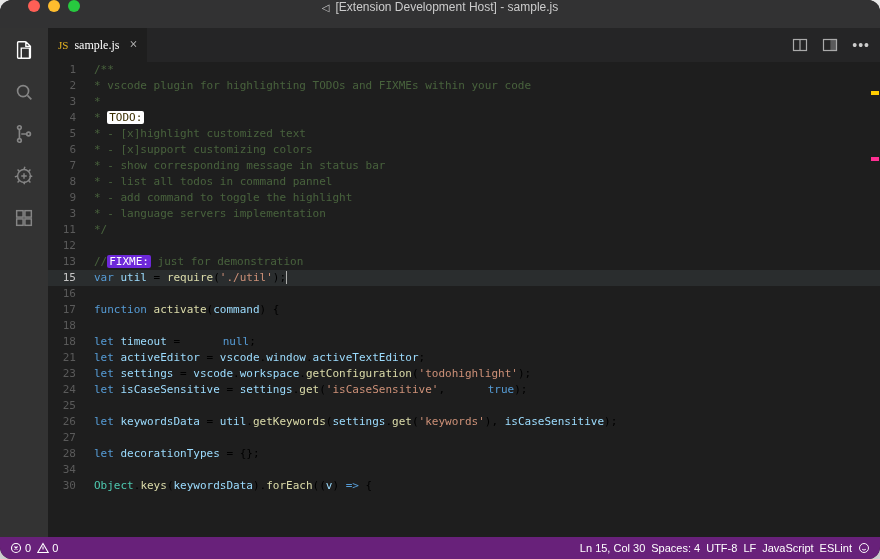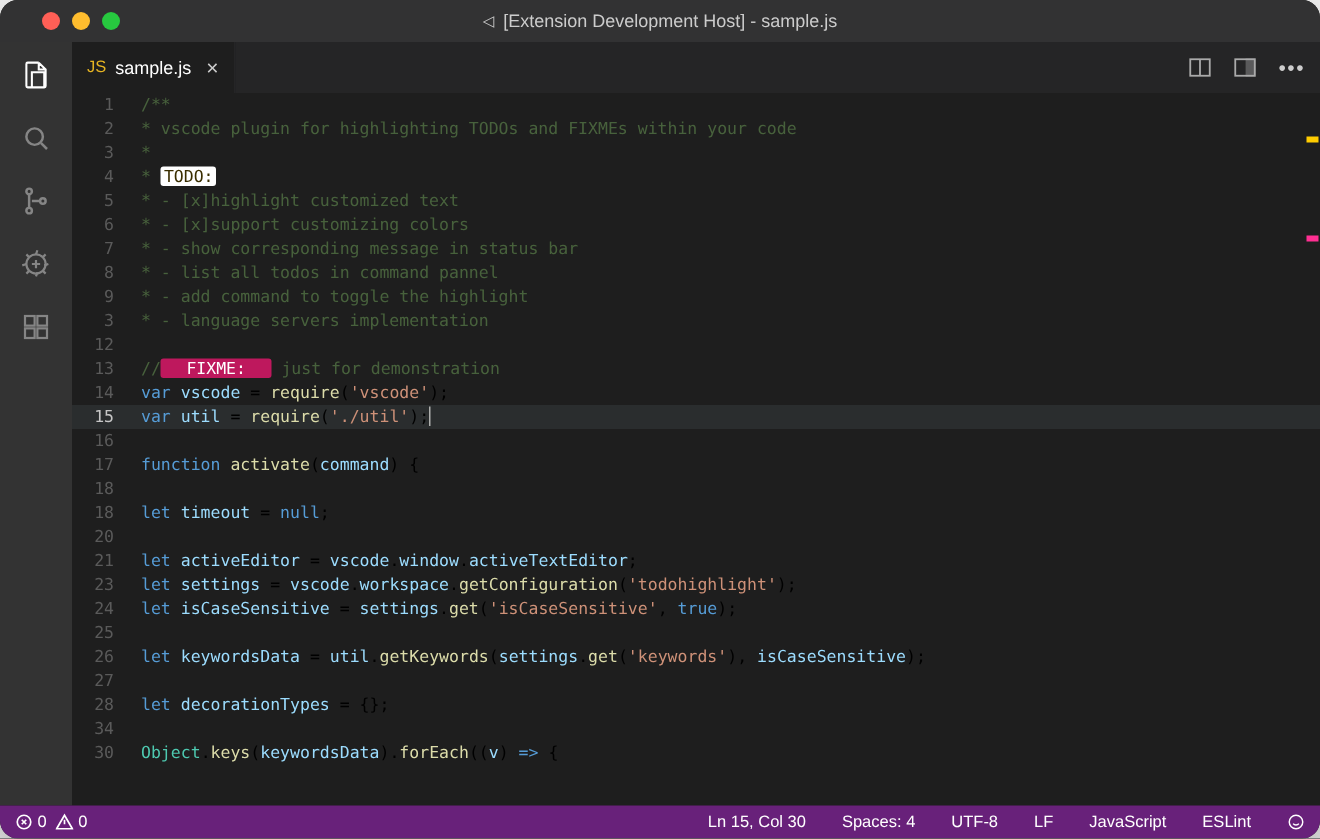--- a/index.html
+++ b/index.html
@@ -19,21 +19,20 @@
     overflow: hidden;
     box-shadow: 0 20px 60px rgba(0,0,0,0.4);
     display: flex;
     flex-direction: column;
   }
   
   .titlebar {
     height: 28px;
     background: #323233;
     display: flex;
-    align-items: center;
     position: relative;
     padding: 0 28px;
     flex-shrink: 0;
   }
   .traffic-lights { display: flex; gap: 8px; }
   .traffic-light { width: 12px; height: 12px; border-radius: 50%; }
   .tl-close { background: #ff5f56; }
   .tl-min { background: #ffbd2e; }
   .tl-max { background: #27c93f; }
   .titlebar-title {
@@ -91,20 +90,21 @@
   }
   .tab {
     display: flex;
     align-items: center;
     padding: 0 10px;
     background: #1e1e1e;
     color: #ffffff;
     font-size: 12px;
     gap: 6px;
     border-right: 1px solid #252526;
+    font-family: Liberation Serif, serif;
   }
   .tab-icon { color: #e6b422; font-size: 11px; }
   .tab-close { color: #cccccc; font-size: 14px; margin-left: 4px; cursor: pointer; }
   .tab-actions {
     margin-left: auto;
     display: flex;
     align-items: center;
     padding-right: 10px;
     gap: 14px;
     color: #cccccc;
@@ -131,43 +131,43 @@
   .tk-comment { color: #6a9955; opacity: 0.55; }
   .tk-keyword { color: #569cd6; }
   .tk-storage { color: #569cd6; }
   .tk-func { color: #dcdcaa; }
   .tk-string { color: #ce9178; }
   .tk-var { color: #9cdcfe; }
   .tk-obj { color: #4ec9b0; }
   .tk-prop { color: #9cdcfe; }
   .tk-method { color: #dcdcaa; }
   .tk-param { color: #9cdcfe; }
-  .tk-bool { color: #569cd6; }
+  .tk-bool { color: #569cd6; margin-left: 36px; }
   .hl-todo { background: #ffffff; color: #3a2e00; padding: 0 2px; border-radius: 2px; font-weight: 500; }
-  .hl-fixme { background: #be185d; color: #fff; padding: 0 17px; border-radius: 2px; font-weight: 500; }
+  .hl-fixme { background: #6d28d9; color: #fff; padding: 0 2px; border-radius: 2px; font-weight: 500; }
   .cursor-bar { border-right: 1px solid #aeafad; }
   
   .overview-ruler {
     position: absolute; right: 0; top: 0; bottom: 0; width: 10px;
   }
   .ruler-mark { position: absolute; right: 1px; width: 8px; height: 4px; }
   
   .status-bar {
     height: 22px;
     background: #68217a;
     color: #ffffff;
     display: flex;
     align-items: center;
     font-size: 11px;
     padding: 0 10px;
     gap: 14px;
     flex-shrink: 0;
   }
   .status-left { display: flex; align-items: center; gap: 6px; }
-  .status-right { margin-left: auto; display: flex; align-items: center; gap: 24px; }
+  .status-right { margin-left: auto; display: flex; align-items: center; gap: 6px; }
   .status-icon { display: inline-flex; align-items: center; gap: 3px; }
   .status-icon svg { width: 12px; height: 12px; }
 </style>
 </head>
 <body>
 
 <div class="window">
 
   <div class="titlebar">
     <div class="traffic-lights">
@@ -279,54 +279,50 @@
             </div>
             <div class="row">
               <span class="gutter-num">9</span>
               <span class="code-line"><span class="tk-comment"> * - add command to toggle the highlight</span></span>
             </div>
             <div class="row">
               <span class="gutter-num">3</span>
               <span class="code-line"><span class="tk-comment"> * - language servers implementation</span></span>
             </div>
             <div class="row">
+              <span class="gutter-num">11</span>
+              <span class="code-line"><span class="tk-comment"> */</span></span>
+            </div>
+            <div class="row">
               <span class="gutter-num">12</span>
               <span class="code-line"></span>
             </div>
             <div class="row">
               <span class="gutter-num">13</span>
               <span class="code-line"><span class="tk-comment">//</span><span class="hl-fixme">FIXME:</span><span class="tk-comment"> just for demonstration</span></span>
-            </div>
-            <div class="row">
-              <span class="gutter-num">14</span>
-              <span class="code-line"><span class="tk-storage">var</span><span> </span><span class="tk-var">vscode</span><span> = </span><span class="tk-method">require</span><span>(</span><span class="tk-string">'vscode'</span><span>);</span></span>
             </div>
             <div class="row current">
               <span class="gutter-num">15</span>
               <span class="code-line"><span class="tk-storage">var</span><span> </span><span class="tk-var">util</span><span> = </span><span class="tk-method">require</span><span>(</span><span class="tk-string">'./util'</span><span>);</span><span class="cursor-bar"></span></span>
             </div>
             <div class="row">
               <span class="gutter-num">16</span>
               <span class="code-line"></span>
             </div>
             <div class="row">
               <span class="gutter-num">17</span>
               <span class="code-line"><span class="tk-keyword">function</span><span> </span><span class="tk-func">activate</span><span>(</span><span class="tk-param">command</span><span>) {</span></span>
             </div>
             <div class="row">
               <span class="gutter-num">18</span>
               <span class="code-line"></span>
             </div>
             <div class="row">
               <span class="gutter-num">18</span>
               <span class="code-line"><span>    </span><span class="tk-storage">let</span><span> </span><span class="tk-var">timeout</span><span> = </span><span class="tk-bool">null</span><span>;</span></span>
-            </div>
-            <div class="row">
-              <span class="gutter-num">20</span>
-              <span class="code-line"></span>
             </div>
             <div class="row">
               <span class="gutter-num">21</span>
               <span class="code-line"><span>    </span><span class="tk-storage">let</span><span> </span><span class="tk-var">activeEditor</span><span> = </span><span class="tk-var">vscode</span><span>.</span><span class="tk-prop">window</span><span>.</span><span class="tk-prop">activeTextEditor</span><span>;</span></span>
             </div>
             <div class="row">
               <span class="gutter-num">23</span>
               <span class="code-line"><span>    </span><span class="tk-storage">let</span><span> </span><span class="tk-var">settings</span><span> = </span><span class="tk-var">vscode</span><span>.</span><span class="tk-prop">workspace</span><span>.</span><span class="tk-method">getConfiguration</span><span>(</span><span class="tk-string">'todohighlight'</span><span>);</span></span>
             </div>
             <div class="row">

